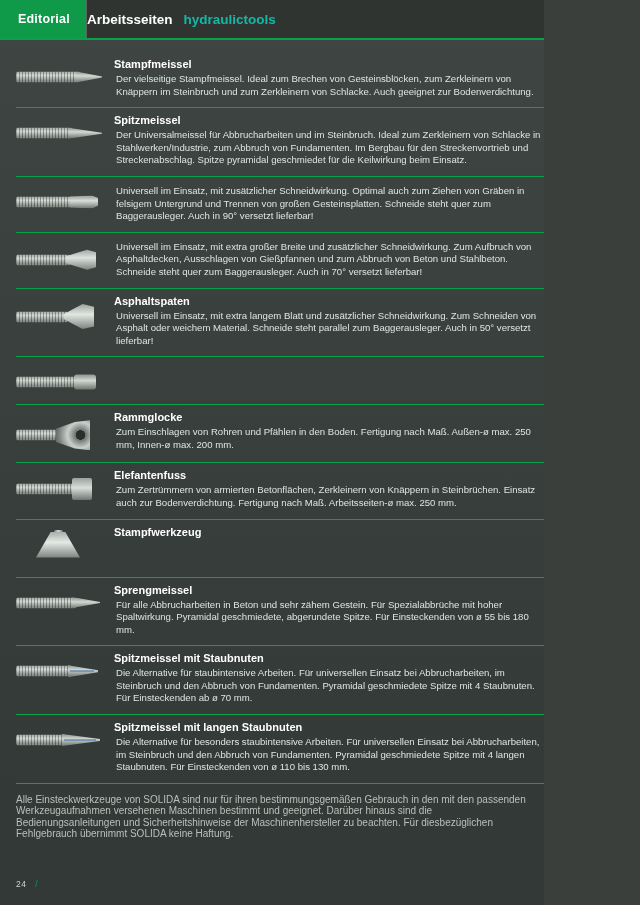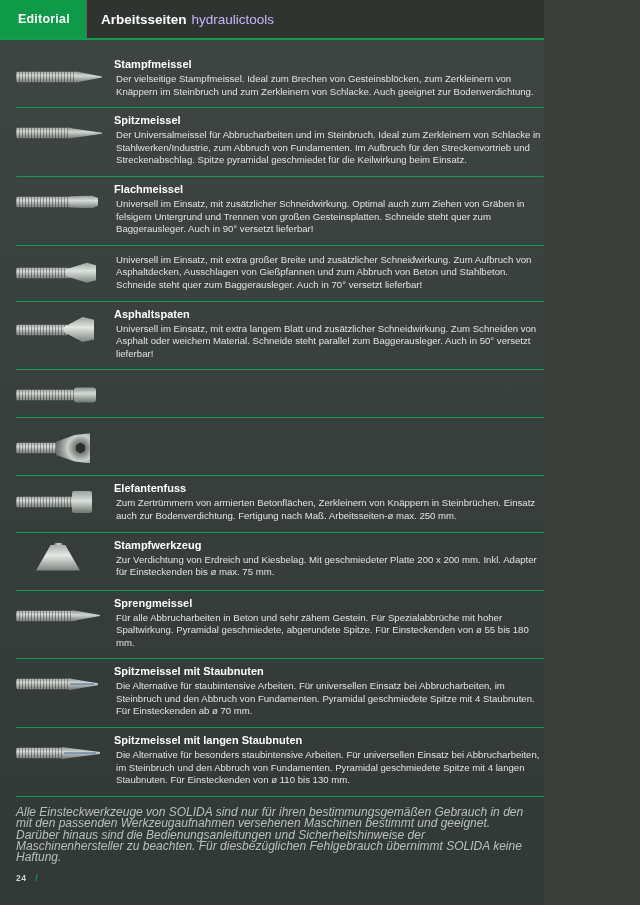--- a/index.html
+++ b/index.html
@@ -35,30 +35,29 @@
     letter-spacing: .2px;
     display: flex;
     align-items: center;
     padding: 0 14px 0 18px;
     min-width: 86px;
   }
   .header-title {
     flex: 1;
     display: flex;
     align-items: center;
-    padding-left: 14px;
     font-size: 13.5px;
     font-weight: bold;
     color: #ffffff;
     border-left: 1px solid #5d6460;
   }
   .header-title .brand {
-    color: #c4b5fd;
-    margin-left: 5px;
-    font-weight: normal;
+    color: #14b8a6;
+    margin-left: 11px;
+    font-weight: bold;
   }
 
   
   .content {
     padding: 12px 0 0 16px;
   }
   .row {
     display: flex;
     align-items: flex-start;
     padding: 6px 0 7px 0;
@@ -170,33 +169,31 @@
     position: relative;
   }
   .groove-line {
     position:absolute; left: 2px; top: 50%; width: 24px; height: 1px;
     background: #3f6fa8; transform: translateY(-50%);
   }
 
   
   .footnote {
     margin: 10px 16px 15px 16px;
-    font-size: 12px;
+    font-size: 10px;
     line-height: 11.4px;
     color: #b9c0bb;
-    font-style: italic;
   }
   .pagefoot {
     position: absolute;
     left: 16px;
-    bottom: 22px;
+    bottom: 16px;
     font-size: 8.5px;
     color: #cfd5d0;
     letter-spacing: .5px;
-    font-weight: bold;
   }
   .pagefoot .slash { color: #0aa14b; margin-left: 6px; }
 </style>
 </head>
 <body>
 
 <div class="page">
 
   <div class="header">
     <div class="header-tab">
@@ -225,33 +222,32 @@
 
     <div class="row">
       <div class="tool-cell">
         <div class="chisel">
           <div class="shank ribbed" style="width:56px;"></div>
           <div class="tip tip-point" style="left:52px; width:34px;"></div>
         </div>
       </div>
       <div class="txt-cell">
         <p class="tool-title">Spitzmeissel</p>
-        <p class="tool-desc">Der Universalmeissel für Abbrucharbeiten und im Steinbruch. Ideal zum Zerkleinern von Schlacke in Stahlwerken/Industrie, zum Abbruch von Fundamenten. Im Aufbruch für den Streckenvortrieb und Streckenabschlag. Spitze pyramidal geschmiedet für die Keilwirkung beim Einsatz.</p>
+        <p class="tool-desc">Der Universalmeissel für Abbrucharbeiten und im Steinbruch. Ideal zum Zerkleinern von Schlacke in Stahlwerken/Industrie, zum Abbruch von Fundamenten. Im Bergbau für den Streckenvortrieb und Streckenabschlag. Spitze pyramidal geschmiedet für die Keilwirkung beim Einsatz.</p>
       </div>
     </div>
 
     <div class="row">
       <div class="tool-cell">
         <div class="chisel">
           <div class="shank ribbed" style="width:58px;"></div>
           <div class="tip tip-flat" style="left:54px;"></div>
         </div>
       </div>
       <div class="txt-cell">
-        <p class="tool-title">Flachmeissel</p>
         <p class="tool-desc">Universell im Einsatz, mit zusätzlicher Schneidwirkung. Optimal auch zum Ziehen von Gräben in felsigem Untergrund und Trennen von großen Gesteinsplatten. Schneide steht quer zum Baggerausleger. Auch in 90° versetzt lieferbar!</p>
       </div>
     </div>
 
     <div class="row">
       <div class="tool-cell">
         <div class="chisel" style="height:34px;">
           <div class="shank ribbed" style="width:54px;"></div>
           <div class="tip tip-wide" style="left:50px;"></div>
         </div>
@@ -282,20 +278,24 @@
         </div>
       </div>
     </div>
 
     <div class="row">
       <div class="tool-cell">
         <div class="chisel" style="height:40px;">
           <div class="shank ribbed" style="width:44px;"></div>
           <div class="tip tip-bell" style="left:40px;"></div>
         </div>
+      </div>
+      <div class="txt-cell">
+        <p class="tool-title">Rammglocke</p>
+        <p class="tool-desc">Zum Einschlagen von Rohren und Pfählen in den Boden. Fertigung nach Maß. Außen-ø max. 250 mm, Innen-ø max. 200 mm.</p>
       </div>
     </div>
 
     <div class="row">
       <div class="tool-cell">
         <div class="chisel" style="height:32px;">
           <div class="shank ribbed" style="width:58px;"></div>
           <div class="tip tip-foot" style="left:56px;"></div>
         </div>
       </div>
@@ -309,21 +309,20 @@
       <div class="tool-cell">
         <div class="chisel" style="height:40px;">
           <div class="plate-stem"></div>
           <div class="tip-plate-wrap">
             <div class="tip-plate"></div>
           </div>
         </div>
       </div>
       <div class="txt-cell">
         <p class="tool-title">Stampfwerkzeug</p>
-        <p class="tool-desc">Zur Verdichtung von Erdreich und Kiesbelag. Mit geschmiedeter Platte 200 x 200 mm. Inkl. Adapter für Einsteckenden bis ø max. 75 mm.</p>
       </div>
     </div>
 
     <div class="row">
       <div class="tool-cell">
         <div class="chisel">
           <div class="shank ribbed" style="width:60px;"></div>
           <div class="tip tip-point" style="left:56px; width:28px;"></div>
         </div>
       </div>

